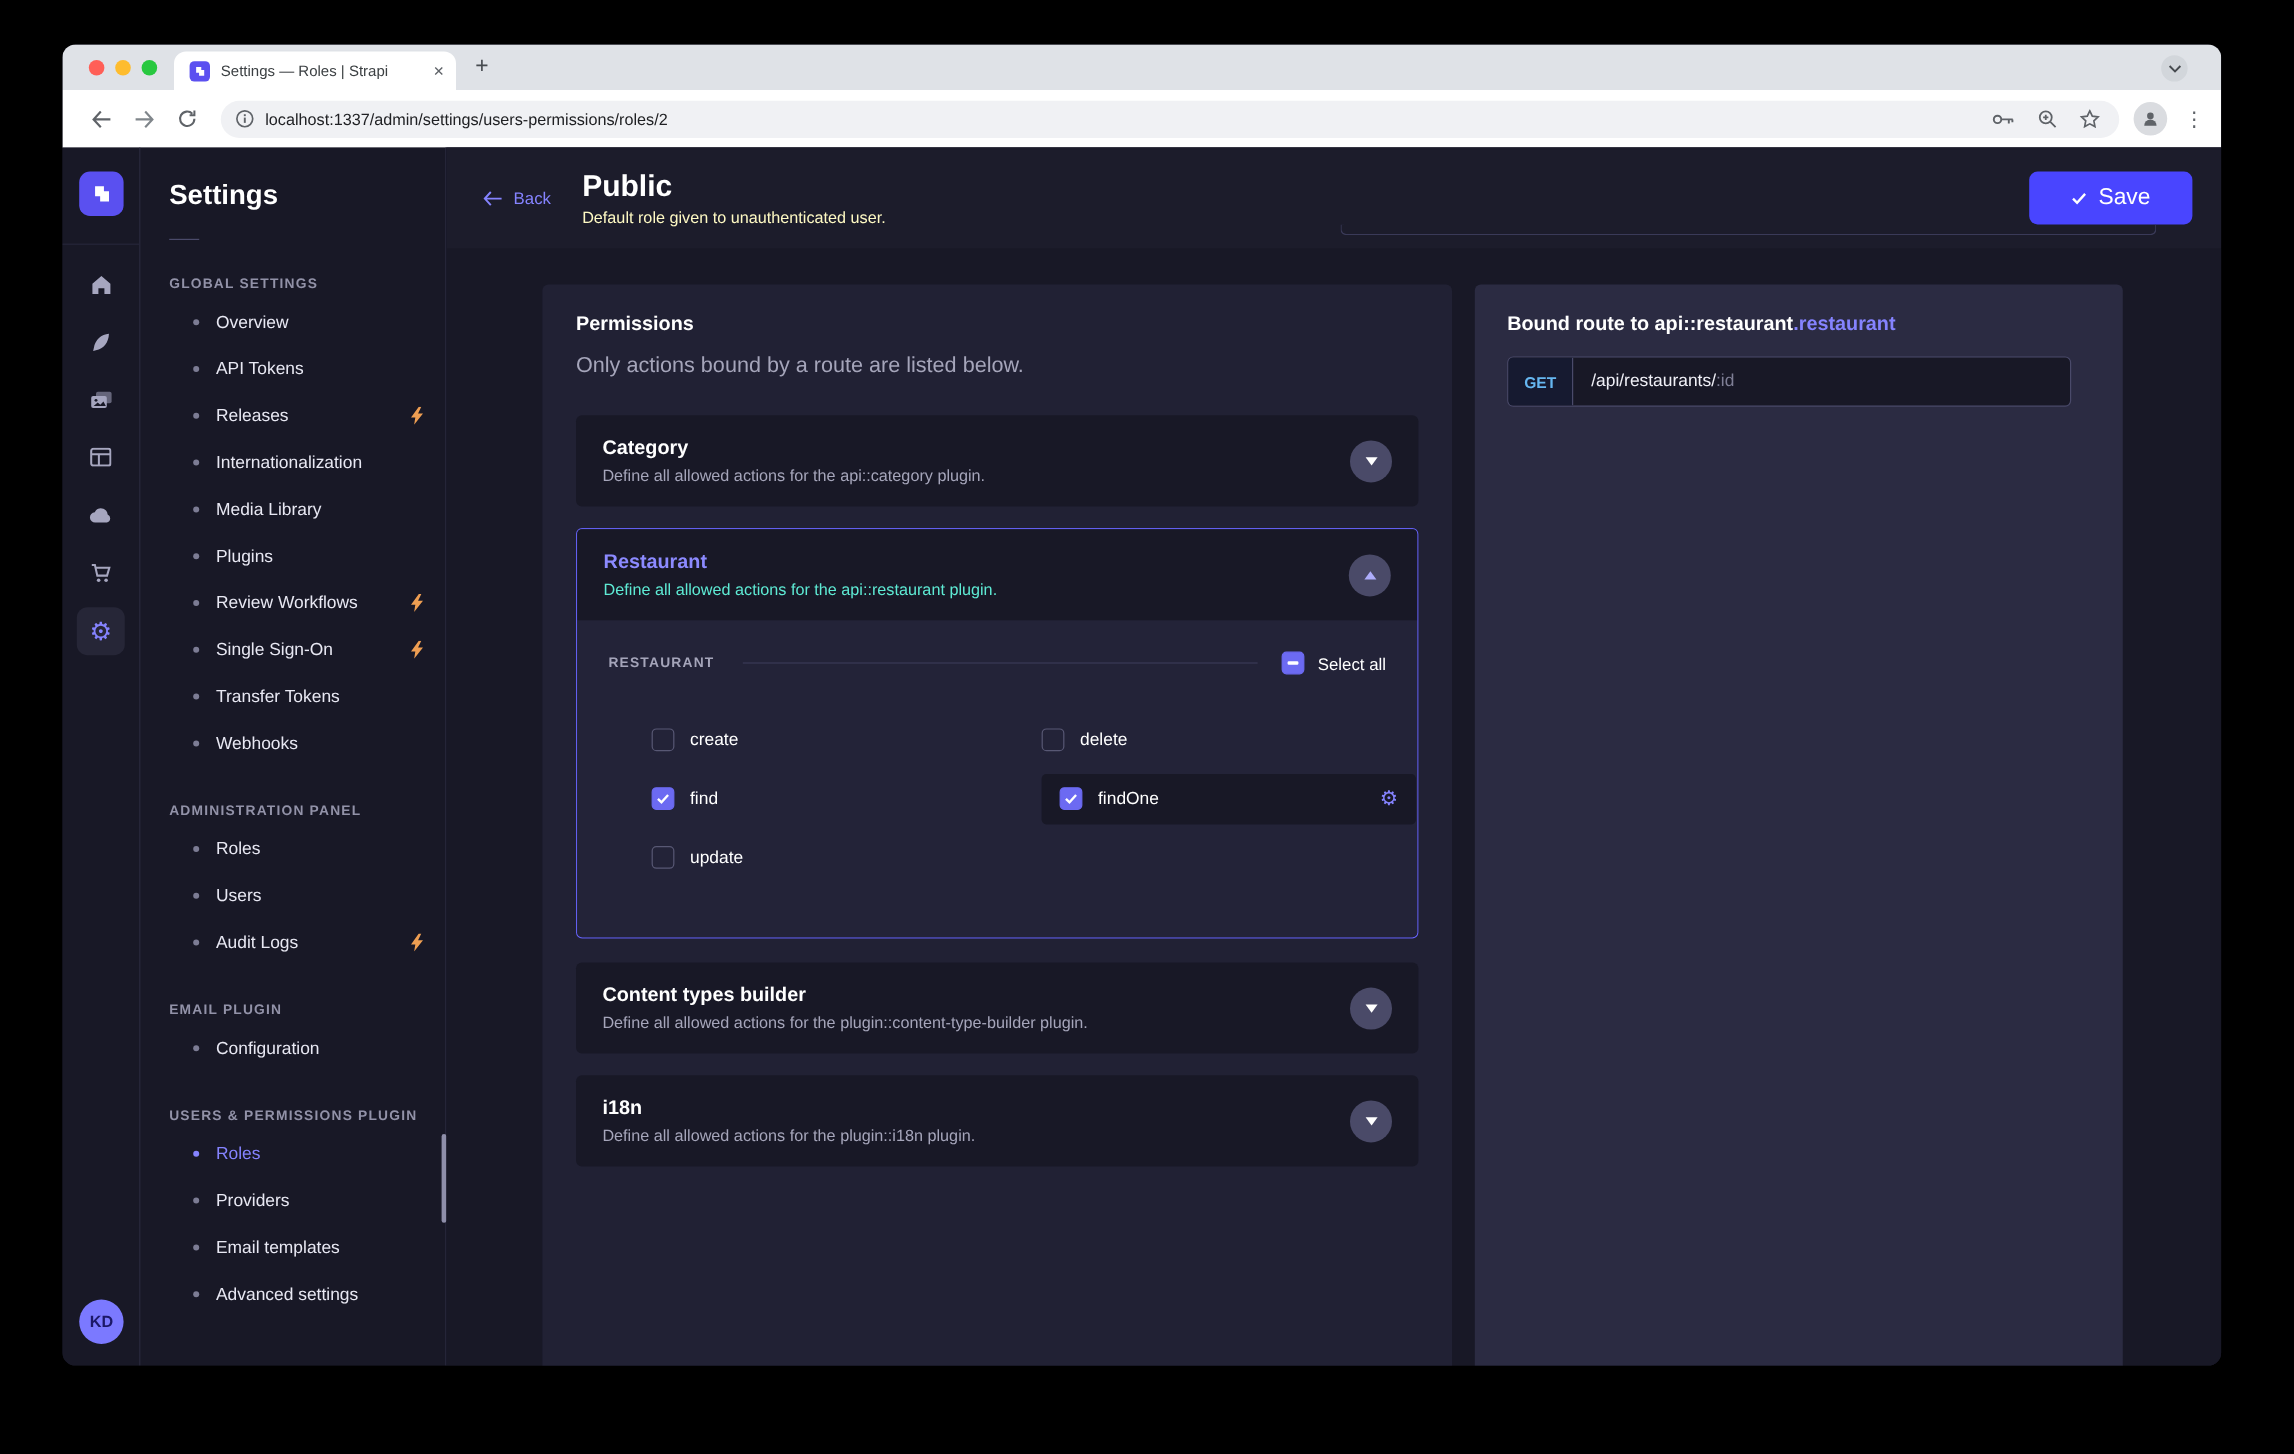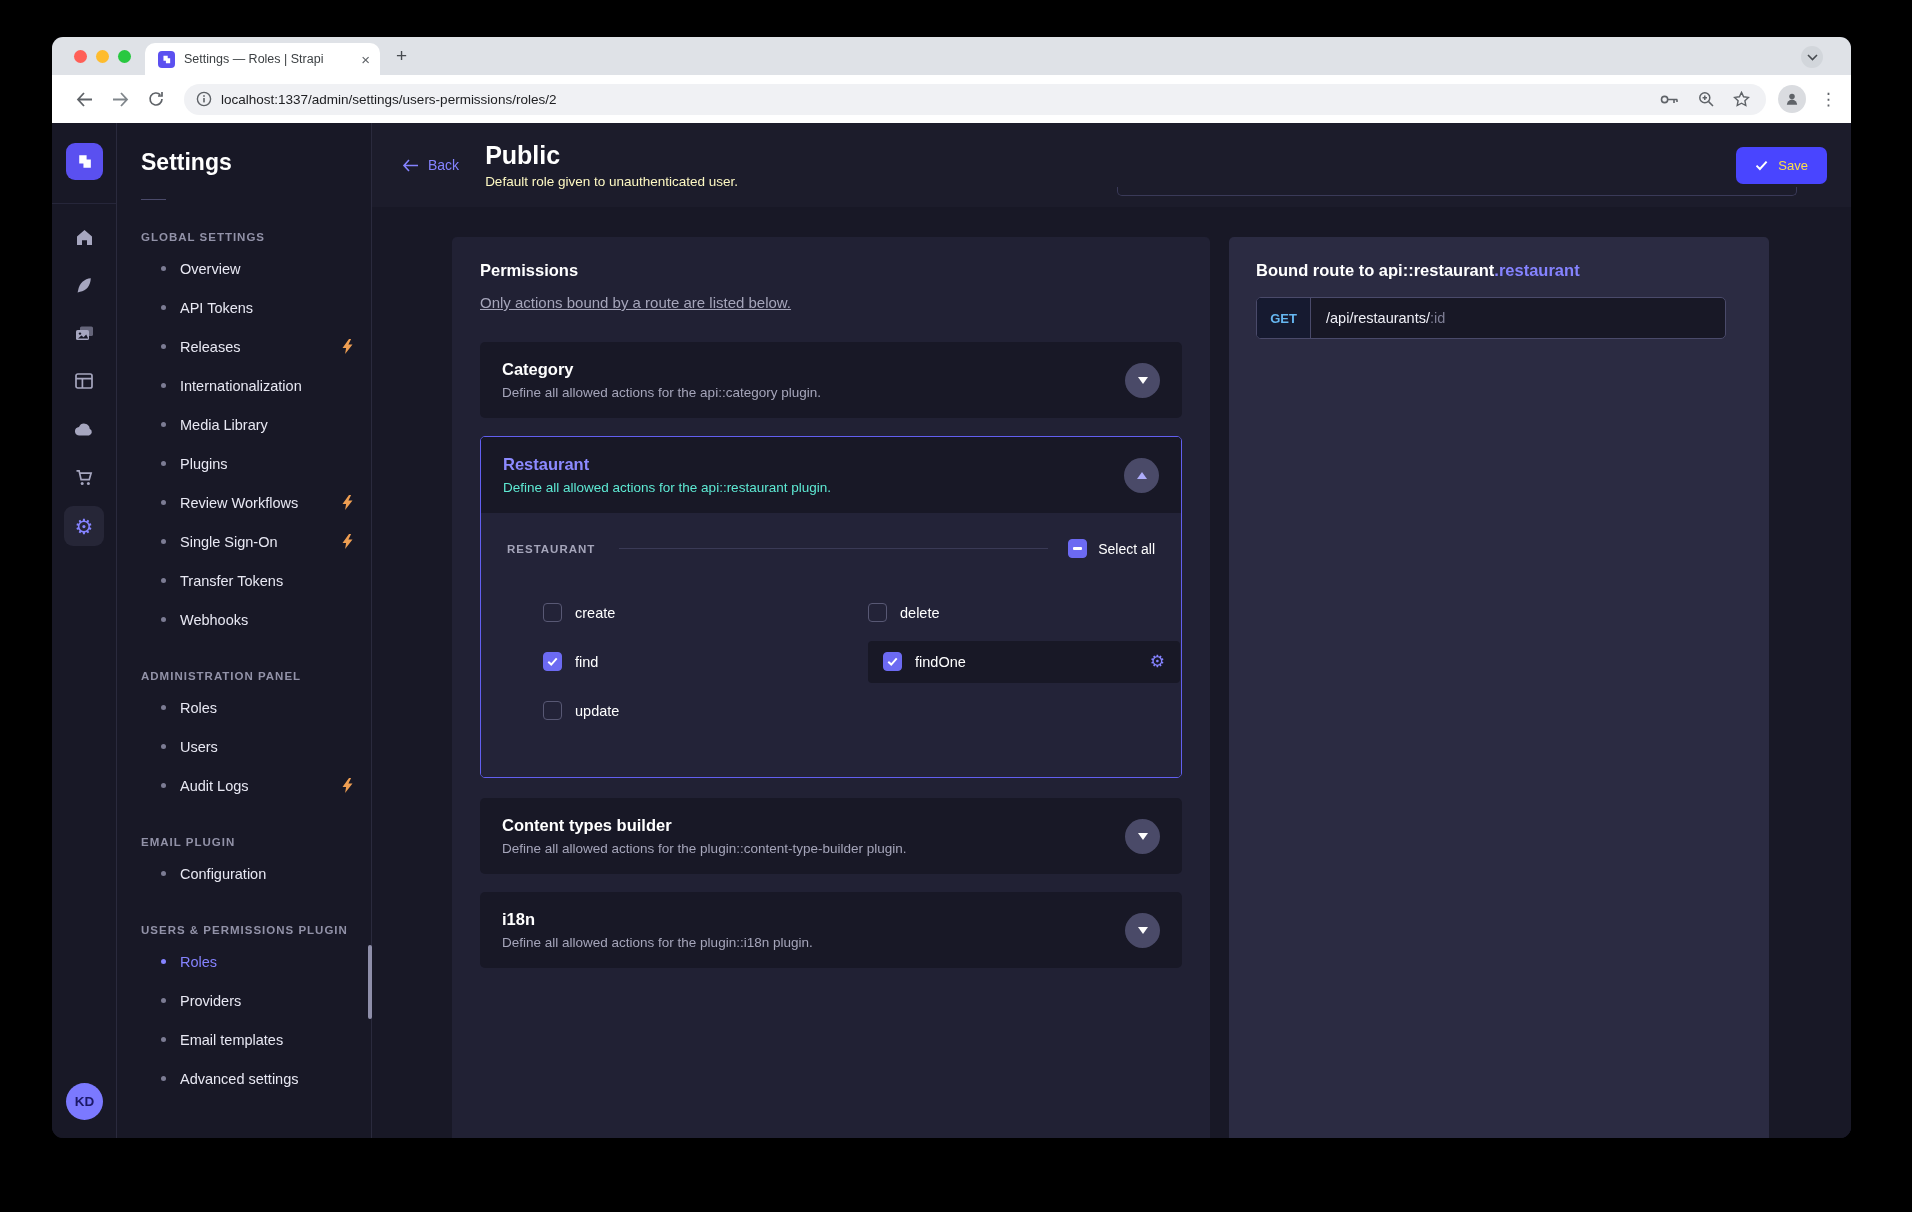--- a/index.html
+++ b/index.html
@@ -60,32 +60,32 @@
   .bolt { margin-left:auto; }
   .scrollthumb { position:absolute; right:-1px; top:822px; width:4px; height:74px; background:#8e8ea9; border-radius:2px; }
 
   
   .main { flex:1; position:relative; background:#181826; }
   .mheader { height:84px; background:#1c1c2b; display:flex; align-items:center; padding:0 24px 0 30px; }
   .back { display:flex; align-items:center; gap:9px; color:#8583ff; font-size:14px; }
   .titleblock { margin-left:26px; }
   .ptitle { color:#fff; font-size:25px; font-weight:bold; }
   .psub { color:#fef9c3; font-size:13.5px; margin-top:4px; }
-  .savebtn { margin-left:auto; background:#4945ff; color:#fde047; border:none; border-radius:7px;
-             font-size:13px; font-family:inherit; padding:11px 19px; display:flex; align-items:center; gap:10px; }
+  .savebtn { margin-left:auto; background:#4945ff; color:#ffffff; border:none; border-radius:7px;
+             font-size:19px; font-family:inherit; padding:11px 35px; display:flex; align-items:center; gap:10px; }
   .fieldghost { position:absolute; left:745px; top:64px; width:680px; height:9px;
                 border:1px solid #3a3a58; border-top:none; border-radius:0 0 5px 5px; }
 
   .content { position:absolute; top:84px; left:0; right:0; bottom:0; }
   .panel-left { position:absolute; left:80px; top:30px; width:758px; bottom:-6px;
                 background:#212134; border-radius:5px; padding:24px 28px; }
   .panel-right { position:absolute; left:857px; top:30px; width:540px; bottom:-6px;
                  background:#2b2b42; border-radius:5px; padding:24px 27px; }
   .permtitle { color:#fff; font-size:16.5px; font-weight:bold; }
-  .permsub { color:#a5a5ba; font-size:15px; margin-top:14px;text-decoration:underline; }
+  .permsub { color:#a5a5ba; font-size:18px; margin-top:14px; }
   .accwrap { margin-top:31px; }
   .acc { border-radius:5px; margin-bottom:18px; background:#181826; }
   .acc-head { display:flex; align-items:center; padding:15px 22px; min-height:76px;gap:33px; }
   .acc-title { font-size:16.5px; font-weight:bold; color:#fff; }
   .acc-desc { font-size:13.5px; color:#a5a5ba; margin-top:6px; }
   .acc.alt { background:#232337; }
   .acc.exp { background:transparent; border:1px solid #625ff0; margin-bottom:20px; }
   .acc.exp .acc-head { background:#181826; border-radius:4px 4px 0 0; }
   .acc.exp .acc-title { color:#8c8aff; }
   .acc.exp .acc-desc { color:#5eead4; }

